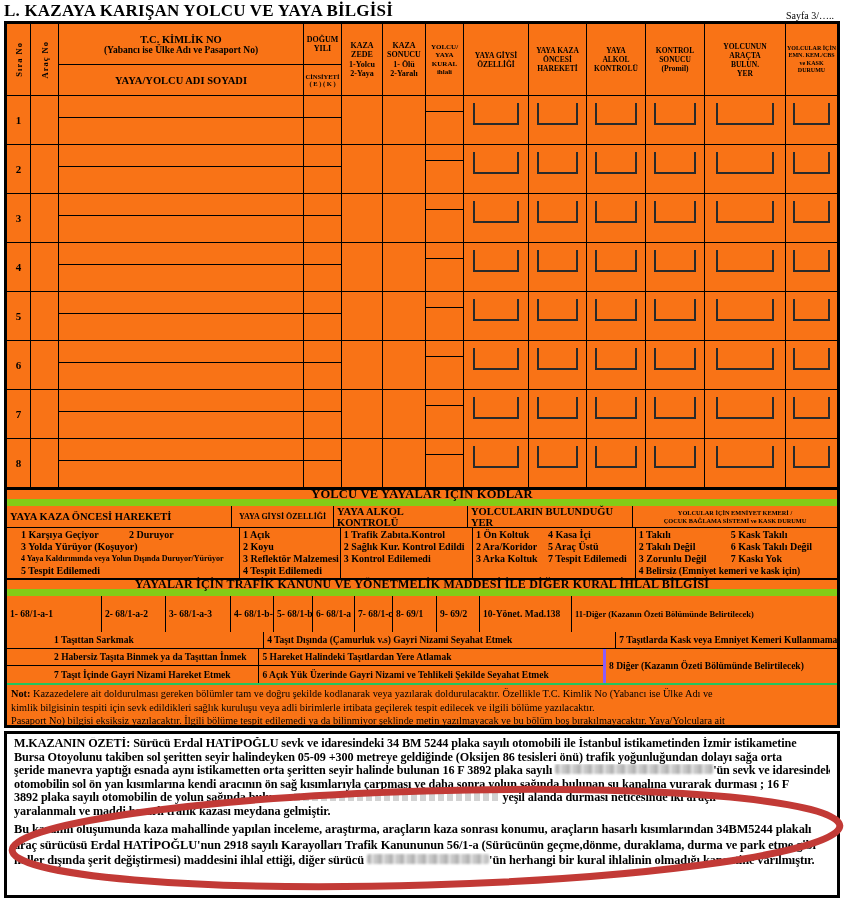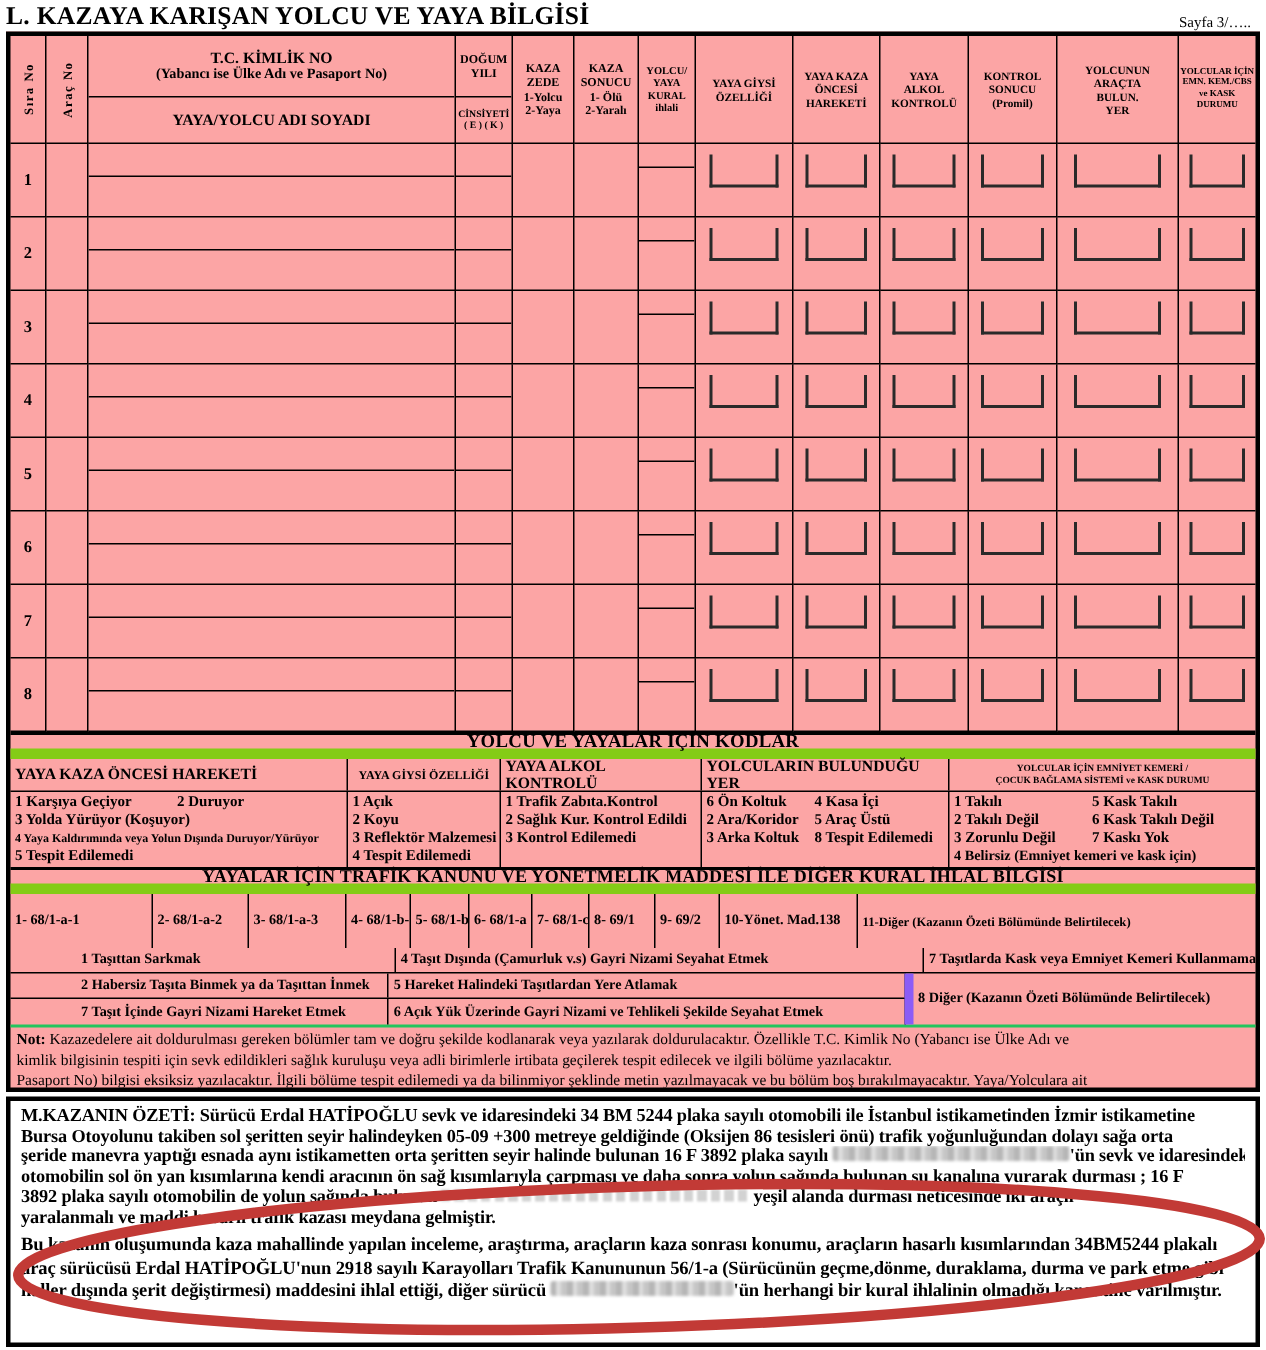--- a/index.html
+++ b/index.html
@@ -6,21 +6,21 @@
   html,body { background:#ffffff; }
   body { width:844px; height:900px; font-family:"Liberation Serif","DejaVu Serif",serif; color:#000; position:relative; overflow:hidden; }
   .page { position:absolute; inset:0; padding:0 4px; }
 
   
   .titlebar { display:flex; justify-content:space-between; align-items:flex-end; height:21px; }
   .doc-title { font-size:17px; font-weight:bold; letter-spacing:.2px; white-space:nowrap; }
   .page-label { font-size:10px; padding-right:6px; white-space:nowrap; }
 
   
-  .formbox { width:836px; border:3px solid #000; background:#fca5a5; }
+  .formbox { width:836px; border:3px solid #000; background:#f97316; }
 
   
   .grid { display:grid; grid-template-columns:24px 28px 245px 38px 41px 43px 38px 65px 58px 59px 59px 81px 51px; grid-template-rows:72px; grid-auto-rows:49px; }
   .c { border-right:1px solid #000; border-bottom:1px solid #000; position:relative; overflow:hidden; }
   .c.lastcol { border-right:none; }
   .hc { display:flex; flex-direction:column; align-items:center; justify-content:center; text-align:center; font-weight:bold; }
   .vtext { writing-mode:vertical-rl; transform:rotate(180deg); font-size:8.5px; font-weight:bold; letter-spacing:1px; margin:auto; white-space:nowrap; }
   .tc-top { flex:0 0 58%; width:100%; border-bottom:1px solid #000; display:flex; flex-direction:column; justify-content:center; }
   .tc-top .l1 { font-size:10.5px; }
   .tc-top .l2 { font-size:9.5px; }
@@ -41,42 +41,42 @@
 
   
   .codes-head { display:flex; height:22px; border-bottom:1px solid #000; }
   .codes-head > div { border-right:1px solid #000; display:flex; flex-direction:column; justify-content:center; font-weight:bold; padding-left:3px; }
   .codes-head > div:last-child { border-right:none; }
   .ch1 { width:225px; font-size:10.5px; }
   .ch2 { width:102px; font-size:8px; text-align:center; padding-left:0 !important; }
   .ch3 { width:134px; font-size:10.5px; }
   .ch4 { width:165px; font-size:10.5px; }
   .ch5 { width:204px; font-size:6.3px; line-height:7.5px; text-align:center; padding-left:0 !important; white-space:pre-line; }
-  .codes-body { display:flex; height:50px; }
+  .codes-body { display:flex; height:50px;margin-left:11px; }
   .code-col { border-right:1px solid #000; padding:1px 0 0 3px; font-weight:bold; font-size:10px; line-height:12px; overflow:hidden; }
   .code-col:last-child { border-right:none; }
   .cl { white-space:nowrap; }
   .cl.small { font-size:8px; }
   .cl.sz9 { font-size:9.5px; }
   .pa { display:inline-block; }
 
   
   .kanun-row { display:flex; height:36px; }
   .kanun-cell { border-right:1px solid #000; font-weight:bold; font-size:9.5px; display:flex; align-items:center; padding-left:3px; white-space:nowrap; overflow:hidden; }
   .kanun-cell:last-child { border-right:none; }
 
   
   .ihlal-row { display:flex; height:17px; border-bottom:1px solid #000;padding-left:44px; }
   .ihlal-row.nob { border-bottom:none; }
   .ihlal-cell { border-right:1px solid #000; font-weight:bold; font-size:9.5px; display:flex; align-items:center; padding-left:3px; white-space:nowrap; overflow:hidden; }
   .iw1 { width:225px; } .iw2 { width:372px; } .iw3 { width:233px; border-right:none; }
   .ihlal-two { display:flex; }
   .ihlal-left { width:597px; }
   .ihlal-left .ihlal-row { width:100%; }
-  .ihlal-span { width:233px; height:34px; display:flex; align-items:center; padding-left:3px; font-weight:bold; font-size:9.5px; border-left:6px solid #8b5cf6; margin-left:-1px; }
+  .ihlal-span { width:233px; height:34px; display:flex; align-items:center; padding-left:3px; font-weight:bold; font-size:9.5px; border-left:3px solid #8b5cf6; margin-left:-1px; }
 
   
   .notblock { border-top:2px solid #22c55e; height:42px; padding:2px 4px 0 4px; overflow:hidden; font-size:10.3px; line-height:13.6px; }
   .notblock .nline { white-space:nowrap; overflow:hidden; }
   .notlabel { font-weight:bold; }
 
   
   .summary { width:836px; margin-top:3px; border:3px solid #000; height:167px; padding:3px 7px 0 7px; overflow:hidden; position:relative; background:#fff; }
   .sline { font-weight:bold; font-size:12.2px; line-height:13.5px; white-space:nowrap; overflow:hidden; letter-spacing:-0.1px; }
   .p2 { margin-top:4px; }
@@ -431,23 +431,23 @@
         <div class="cl">5 Tespit Edilemedi</div>
       </div>
       <div class="code-col" style="width:102px; white-space:pre-line">1 Açık
 2 Koyu
 3 Reflektör Malzemesi
 4 Tespit Edilemedi</div>
       <div class="code-col" style="width:134px; white-space:pre-line">1 Trafik Zabıta.Kontrol
 2 Sağlık Kur. Kontrol Edildi
 3 Kontrol Edilemedi</div>
       <div class="code-col" style="width:165px">
-        <div class="cl"><span class="pa" style="width:72px">6 Ön Koltuk</span><span>4 Kasa İçi</span></div>
+        <div class="cl"><span class="pa" style="width:72px">1 Ön Koltuk</span><span>4 Kasa İçi</span></div>
         <div class="cl"><span class="pa" style="width:72px">2 Ara/Koridor</span><span>5 Araç Üstü</span></div>
-        <div class="cl"><span class="pa" style="width:72px">3 Arka Koltuk</span><span>8 Tespit Edilemedi</span></div>
+        <div class="cl"><span class="pa" style="width:72px">3 Arka Koltuk</span><span>7 Tespit Edilemedi</span></div>
       </div>
       <div class="code-col" style="width:204px">
         <div class="cl"><span class="pa" style="width:92px">1 Takılı</span><span>5 Kask Takılı</span></div>
         <div class="cl"><span class="pa" style="width:92px">2 Takılı Değil</span><span>6 Kask Takılı Değil</span></div>
         <div class="cl"><span class="pa" style="width:92px">3 Zorunlu Değil</span><span>7 Kaskı Yok</span></div>
         <div class="cl sz9">4 Belirsiz (Emniyet kemeri ve kask için)</div>
       </div>
     </div>
 
     <div class="bar" style="font-size:12px">YAYALAR İÇİN TRAFİK KANUNU VE YÖNETMELİK MADDESİ İLE DİĞER KURAL İHLAL BİLGİSİ</div>

